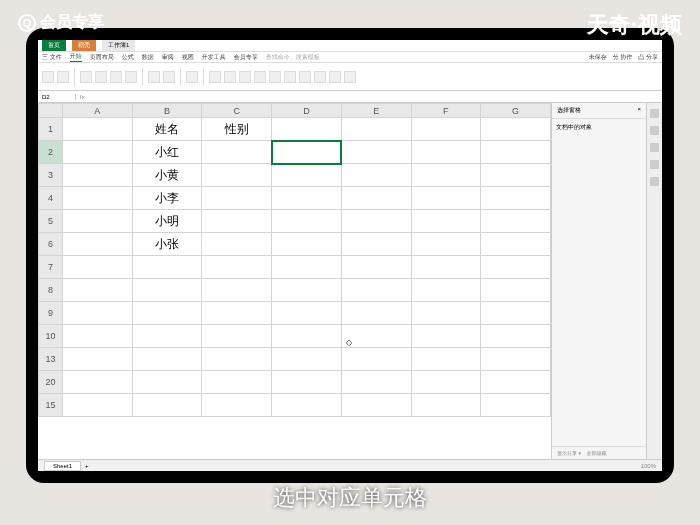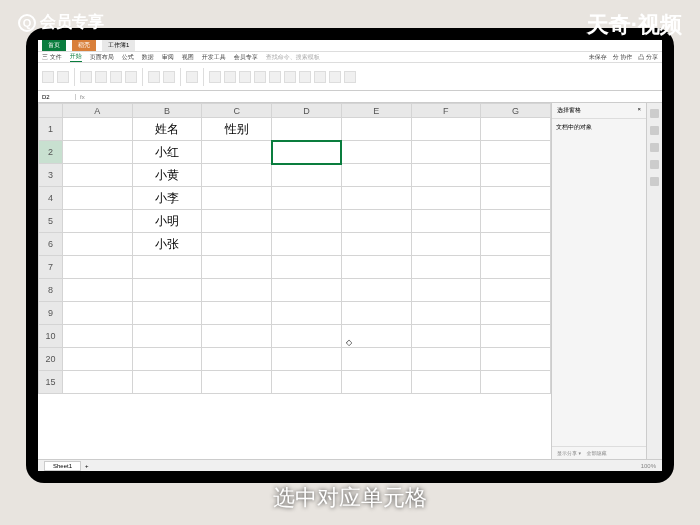--- a/index.html
+++ b/index.html
@@ -218,20 +218,30 @@
                   <th class="rh">10</th>
                   <td></td>
                   <td></td>
                   <td></td>
                   <td></td>
                   <td></td>
                   <td></td>
                   <td></td>
                 </tr>
             <tr>
+                  <th class="rh">13</th>
+                  <td></td>
+                  <td></td>
+                  <td></td>
+                  <td></td>
+                  <td></td>
+                  <td></td>
+                  <td></td>
+                </tr>
+            <tr>
                   <th class="rh">20</th>
                   <td></td>
                   <td></td>
                   <td></td>
                   <td></td>
                   <td></td>
                   <td></td>
                   <td></td>
                 </tr>
             <tr>

